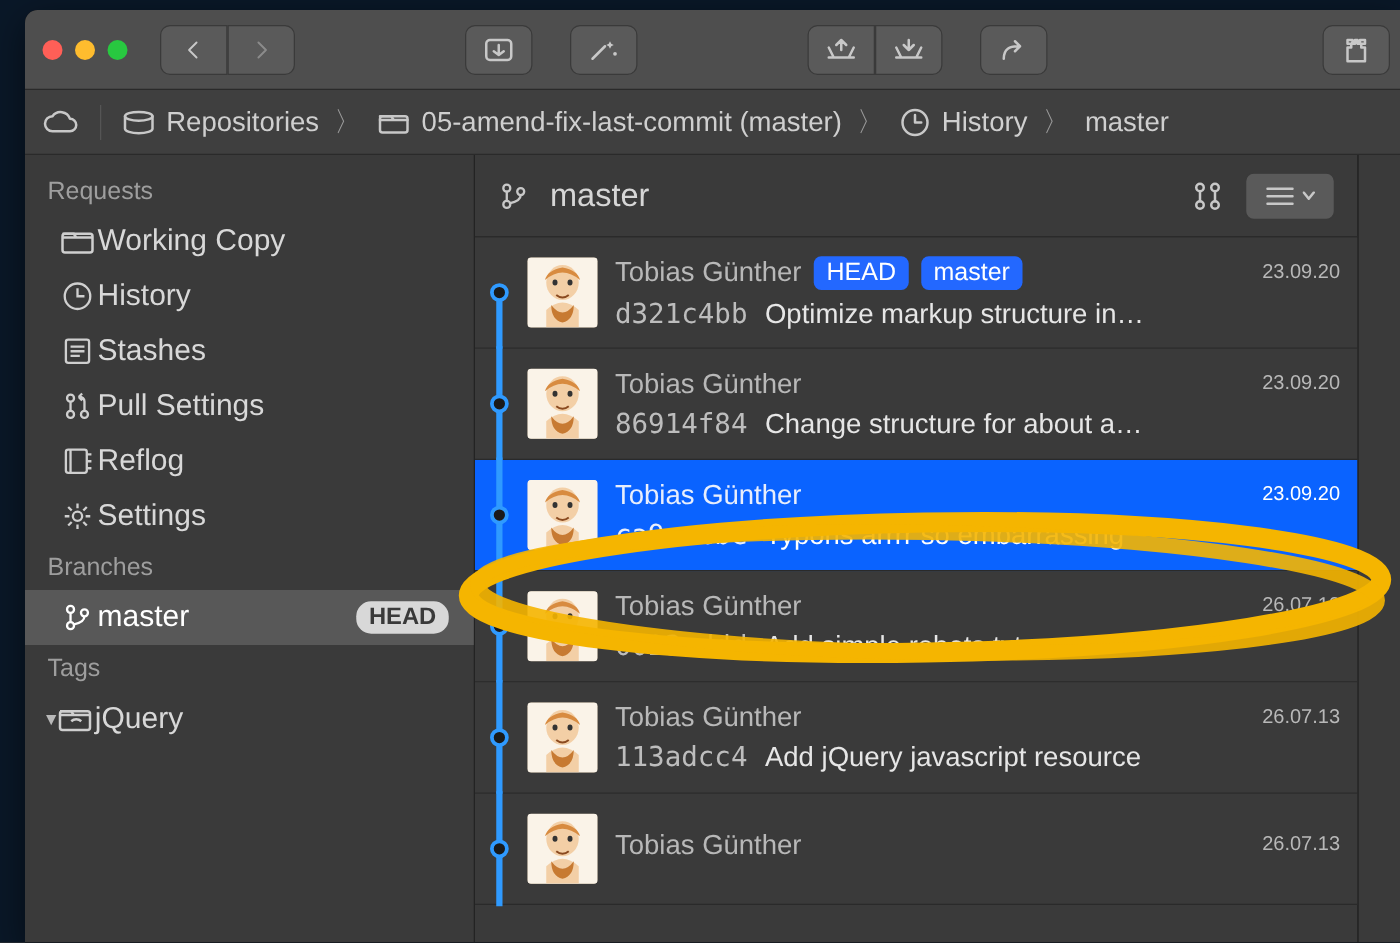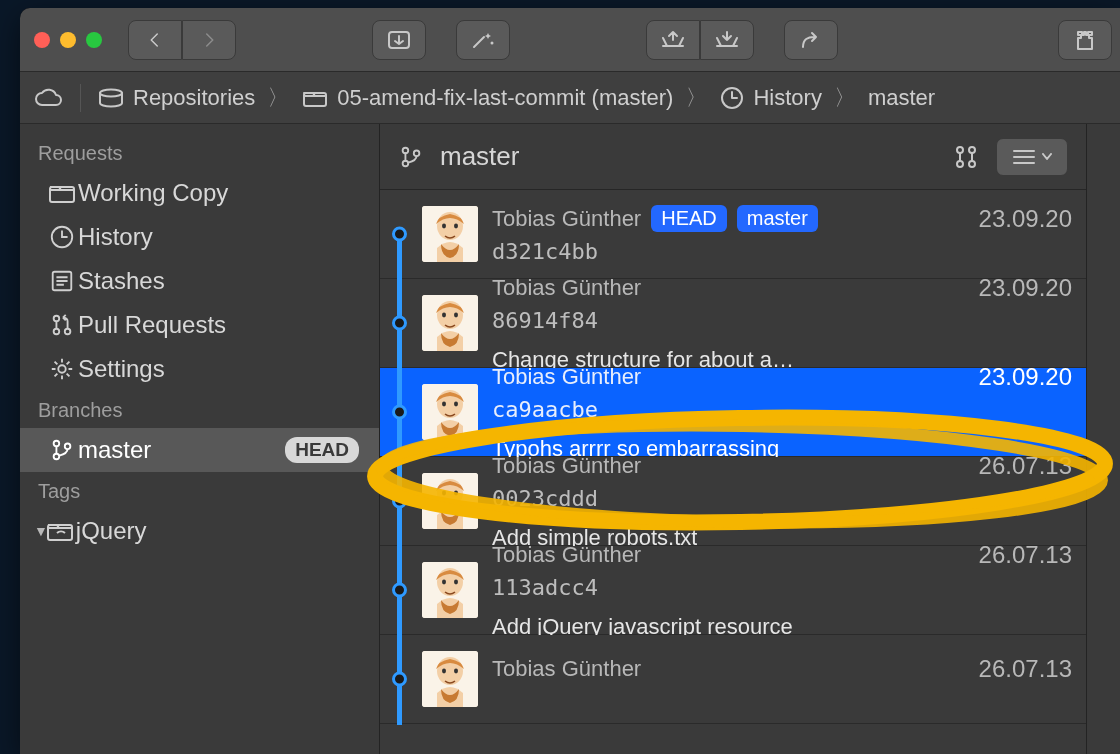--- a/index.html
+++ b/index.html
@@ -181,31 +181,31 @@
     flex-shrink: 0;
     position: relative;
     overflow: hidden;
   }
   .avatar svg { width: 100%; height: 100%; }
 
   .commit-info { flex: 1; min-width: 0; display: flex; flex-direction: column; gap: 6px; padding-right: 14px; }
   .commit-top { display: flex; align-items: center; gap: 10px; font-size: 22px; }
   .author { color: #b8b8b8; }
   .commit-row.selected .author { color: #e8eefc; }
-  .date { margin-left: auto; color: #b8b8b8; font-size: 24px; }
+  .date { margin-left: auto; color: #b8b8b8; font-size: 16px; }
   .commit-row.selected .date { color: #fff; }
   .badge {
     background: #2368ff;
     color: #fff;
     font-size: 20px;
     padding: 2px 10px;
     border-radius: 6px;
     font-weight: 500;
   }
-  .commit-bottom { display: flex; align-items: baseline; gap: 14px; font-size: 22px; flex-direction: column; }
+  .commit-bottom { display: flex; align-items: baseline; gap: 14px; font-size: 22px; }
   .hash {
     font-family: ui-monospace, "SF Mono", Menlo, monospace;
     color: #bdbdbd;
     font-size: 22px;
   }
   .commit-row.selected .hash { color: #e8eefc; }
   .msg { color: #e6e6e6; white-space: nowrap; overflow: hidden; text-overflow: ellipsis; }
   .commit-row.selected .msg { color: #fff; }
 
   
@@ -353,21 +353,28 @@
           </svg>
         <span>Stashes</span>
       </div>
       <div class="side-item">
         <svg class="side-icon" viewBox="0 0 28 28">
             <circle cx="8" cy="7" r="3"></circle>
             <circle cx="8" cy="21" r="3"></circle>
             <circle cx="20" cy="21" r="3"></circle>
             <path d="M8 10 V18 M20 18 V10 Q20 6 15 6 M15 6 L18 3 M15 6 L18 9"></path>
           </svg>
-        <span>Pull Requests</span>
+        <span>Pull Settings</span>
+      </div>
+      <div class="side-item">
+        <svg class="side-icon" viewBox="0 0 28 28">
+            <rect x="4" y="4" width="18" height="20" rx="2"></rect>
+            <path d="M8 4 V24 M22 8 H26 M22 14 H26 M22 20 H26"></path>
+          </svg>
+        <span>Reflog</span>
       </div>
       <div class="side-item">
         <svg class="side-icon" viewBox="0 0 28 28">
             <circle cx="14" cy="14" r="4"></circle>
             <path d="M14 3 V7 M14 21 V25 M3 14 H7 M21 14 H25 M6 6 L9 9 M19 19 L22 22 M22 6 L19 9 M9 19 L6 22"></path>
           </svg>
         <span>Settings</span>
       </div>
 
       <div class="side-header">Branches</div>
@@ -441,20 +448,21 @@
 </svg></div>
     <div class="commit-info">
       <div class="commit-top">
         <span class="author">Tobias Günther</span>
         <span class="badge">HEAD</span>
                 <span class="badge">master</span>
         <span class="date">23.09.20</span>
       </div>
       <div class="commit-bottom">
         <span class="hash">d321c4bb</span>
+        <span class="msg">Optimize markup structure in…</span>
       </div>
     </div>
   </div>
           <div class="commit-row">
     <div class="graphcol">
       <div class="graphline"></div>
       <div class="graphdot"></div>
     </div>
     <div class="avatar"><svg viewBox="0 0 56 56">
   <rect width="56" height="56" fill="#faf3e8"></rect>

